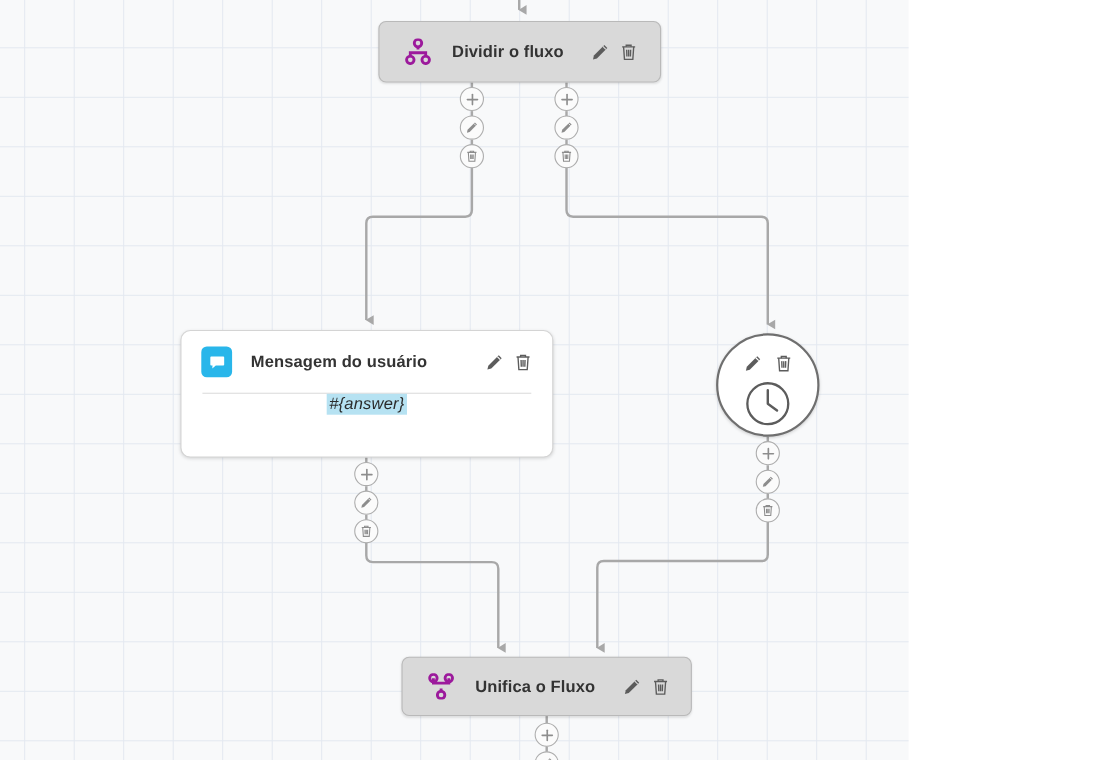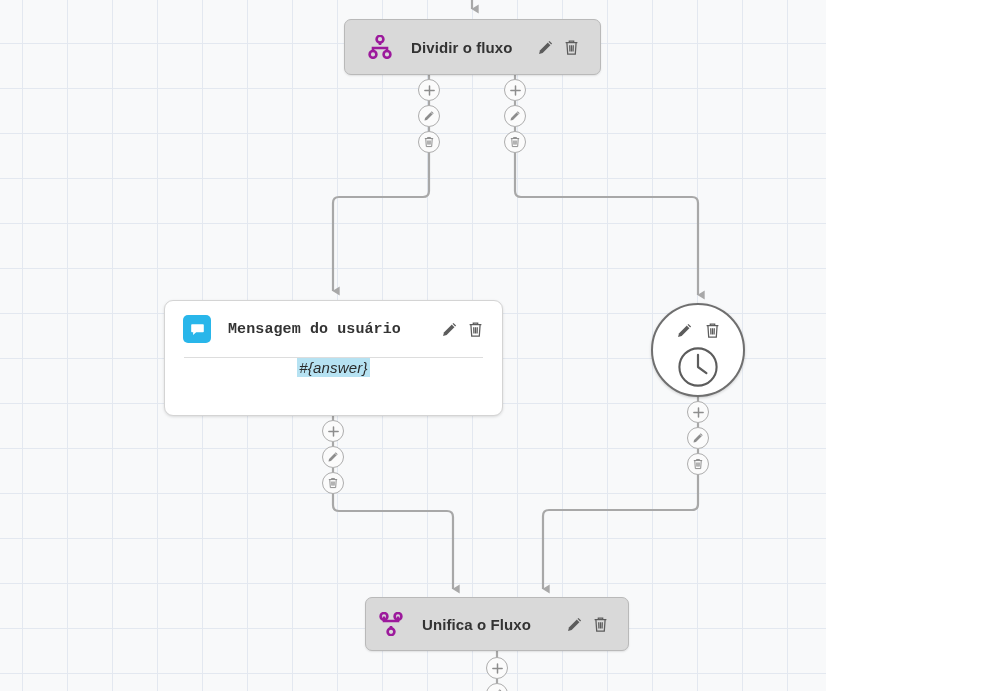--- a/index.html
+++ b/index.html
@@ -101,21 +101,21 @@
     width: 257px;
     height: 56px;
     padding: 0 18px 0 22px;
   }
 
   #node-merge {
     left: 365px;
     top: 597px;
     width: 264px;
     height: 54px;
-    padding: 0 17px 0 12px;
+    padding: 0 17px 0 22px;
   }
 
   #node-split .node-title { margin-left: 18px; }
   #node-merge .node-title { margin-left: 18px; }
   #node-split .node-actions { margin-right: 2px; }
   #node-merge .node-actions { margin-right: 2px; }
 
   
   #node-message {
     left: 164px;
@@ -133,21 +133,21 @@
   .msg-icon-sq {
     width: 28px;
     height: 28px;
     border-radius: 5px;
     background: #29b6ea;
     display: flex;
     align-items: center;
     justify-content: center;
   }
 
-  #node-message .node-title { margin-left: 17px; font-family: Liberation Mono, monospace; }
+  #node-message .node-title { margin-left: 17px; }
 
   .node-divider {
     height: 1px;
     background: #dddddd;
     margin: 0 19px;
   }
 
   .node-body {
     height: 58px;
     display: flex;

